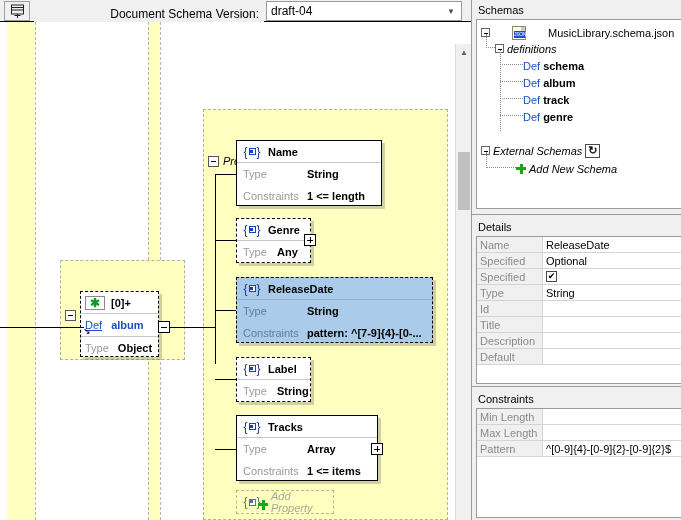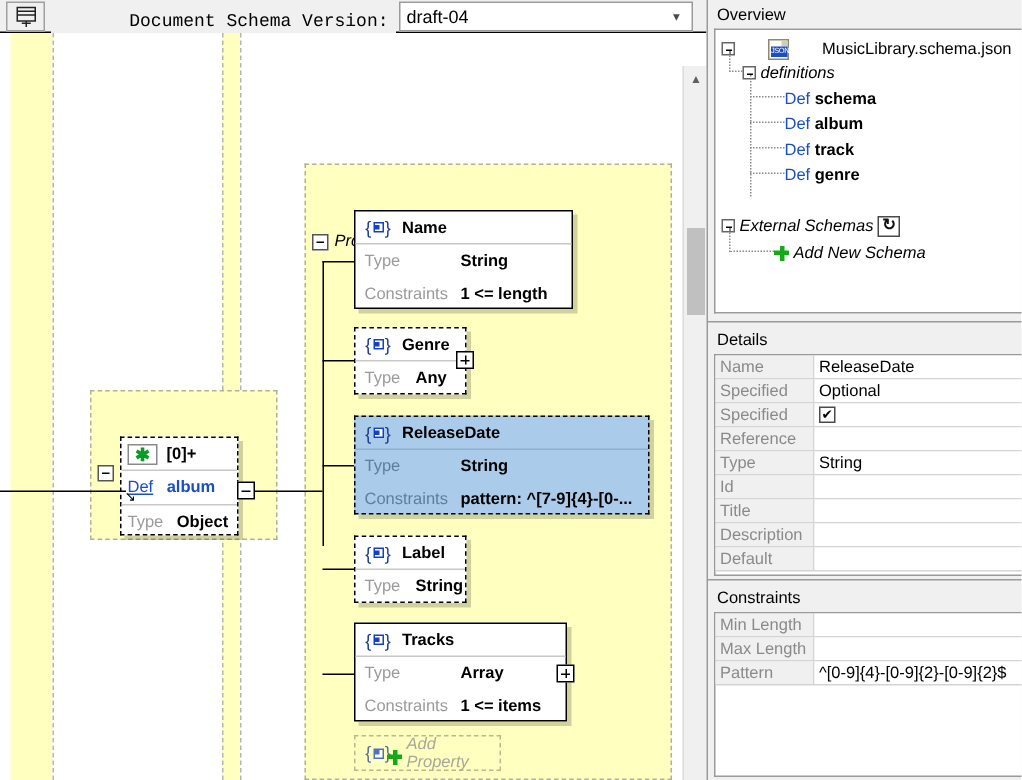--- a/index.html
+++ b/index.html
@@ -21,21 +21,21 @@
   }
   #toolbar-btn {
     position: absolute; left: 4px; top: 1px; width: 26px; height: 20px;
     background: #f0f0f0; border: 1px solid #a0a0a0;
     display: flex; align-items: center; justify-content: center;
   }
   #schema-ver-label {
     position: absolute; left: 34px; top: 0px; width: 230px; height: 28px;
     background: #f0f0f0;
     display: flex; align-items: center; justify-content: flex-end;
-    font-size: 12px; color: #000; padding-right: 5px; font-family: Liberation Mono, monospace;
+    font-size: 12px; color: #000; padding-right: 5px;
   }
   #schema-ver-combo {
     position: absolute; left: 266px; top: 1px; width: 196px; height: 20px;
     background: #ffffff; border: 1px solid #9a9a9a;
     display: flex; align-items: center;
   }
   #schema-ver-value { padding-left: 4px; font-size: 12px; color: #000; flex: 1; }
   #schema-ver-arrow {
     width: 20px; height: 18px; display: flex; align-items: center; justify-content: center;
     color: #4a4a4a; font-size: 9px;
@@ -423,21 +423,21 @@
     </div>
 
     <div id="diag-scroll">
       <div id="diag-scroll-up">▲</div>
       <div id="diag-scroll-thumb"></div>
     </div>
   </div>
 
   <div id="right-col">
 
-    <div class="panel-title overview">Overview</div>
+    <div class="panel-title overview">Schemas</div>
     <div id="overview-body">
 
       <div class="tree-row" style="left:4px; top:4px;gap:22px;">
         <span class="tnode"></span>
         <span class="json-icon">
           <span class="fold"></span>
             <span class="badge">JSON</span>
         </span>
         <span class="tree-bold" style="font-weight:normal;">MusicLibrary.schema.json</span>
       </div>
@@ -497,24 +497,20 @@
           <span class="grid-key">Specified</span>
           <span class="grid-val">Optional</span>
         </div>
         <div class="grid-row">
           <span class="grid-key">Specified</span>
           <span class="grid-val">
             <span class="chk">✔</span>
           </span>
         </div>
         <div class="grid-row">
-          <span class="grid-key">Reference</span>
-          <span class="grid-val"></span>
-        </div>
-        <div class="grid-row">
           <span class="grid-key">Type</span>
           <span class="grid-val">String</span>
         </div>
         <div class="grid-row">
           <span class="grid-key">Id</span>
           <span class="grid-val"></span>
         </div>
         <div class="grid-row">
           <span class="grid-key">Title</span>
           <span class="grid-val"></span>

